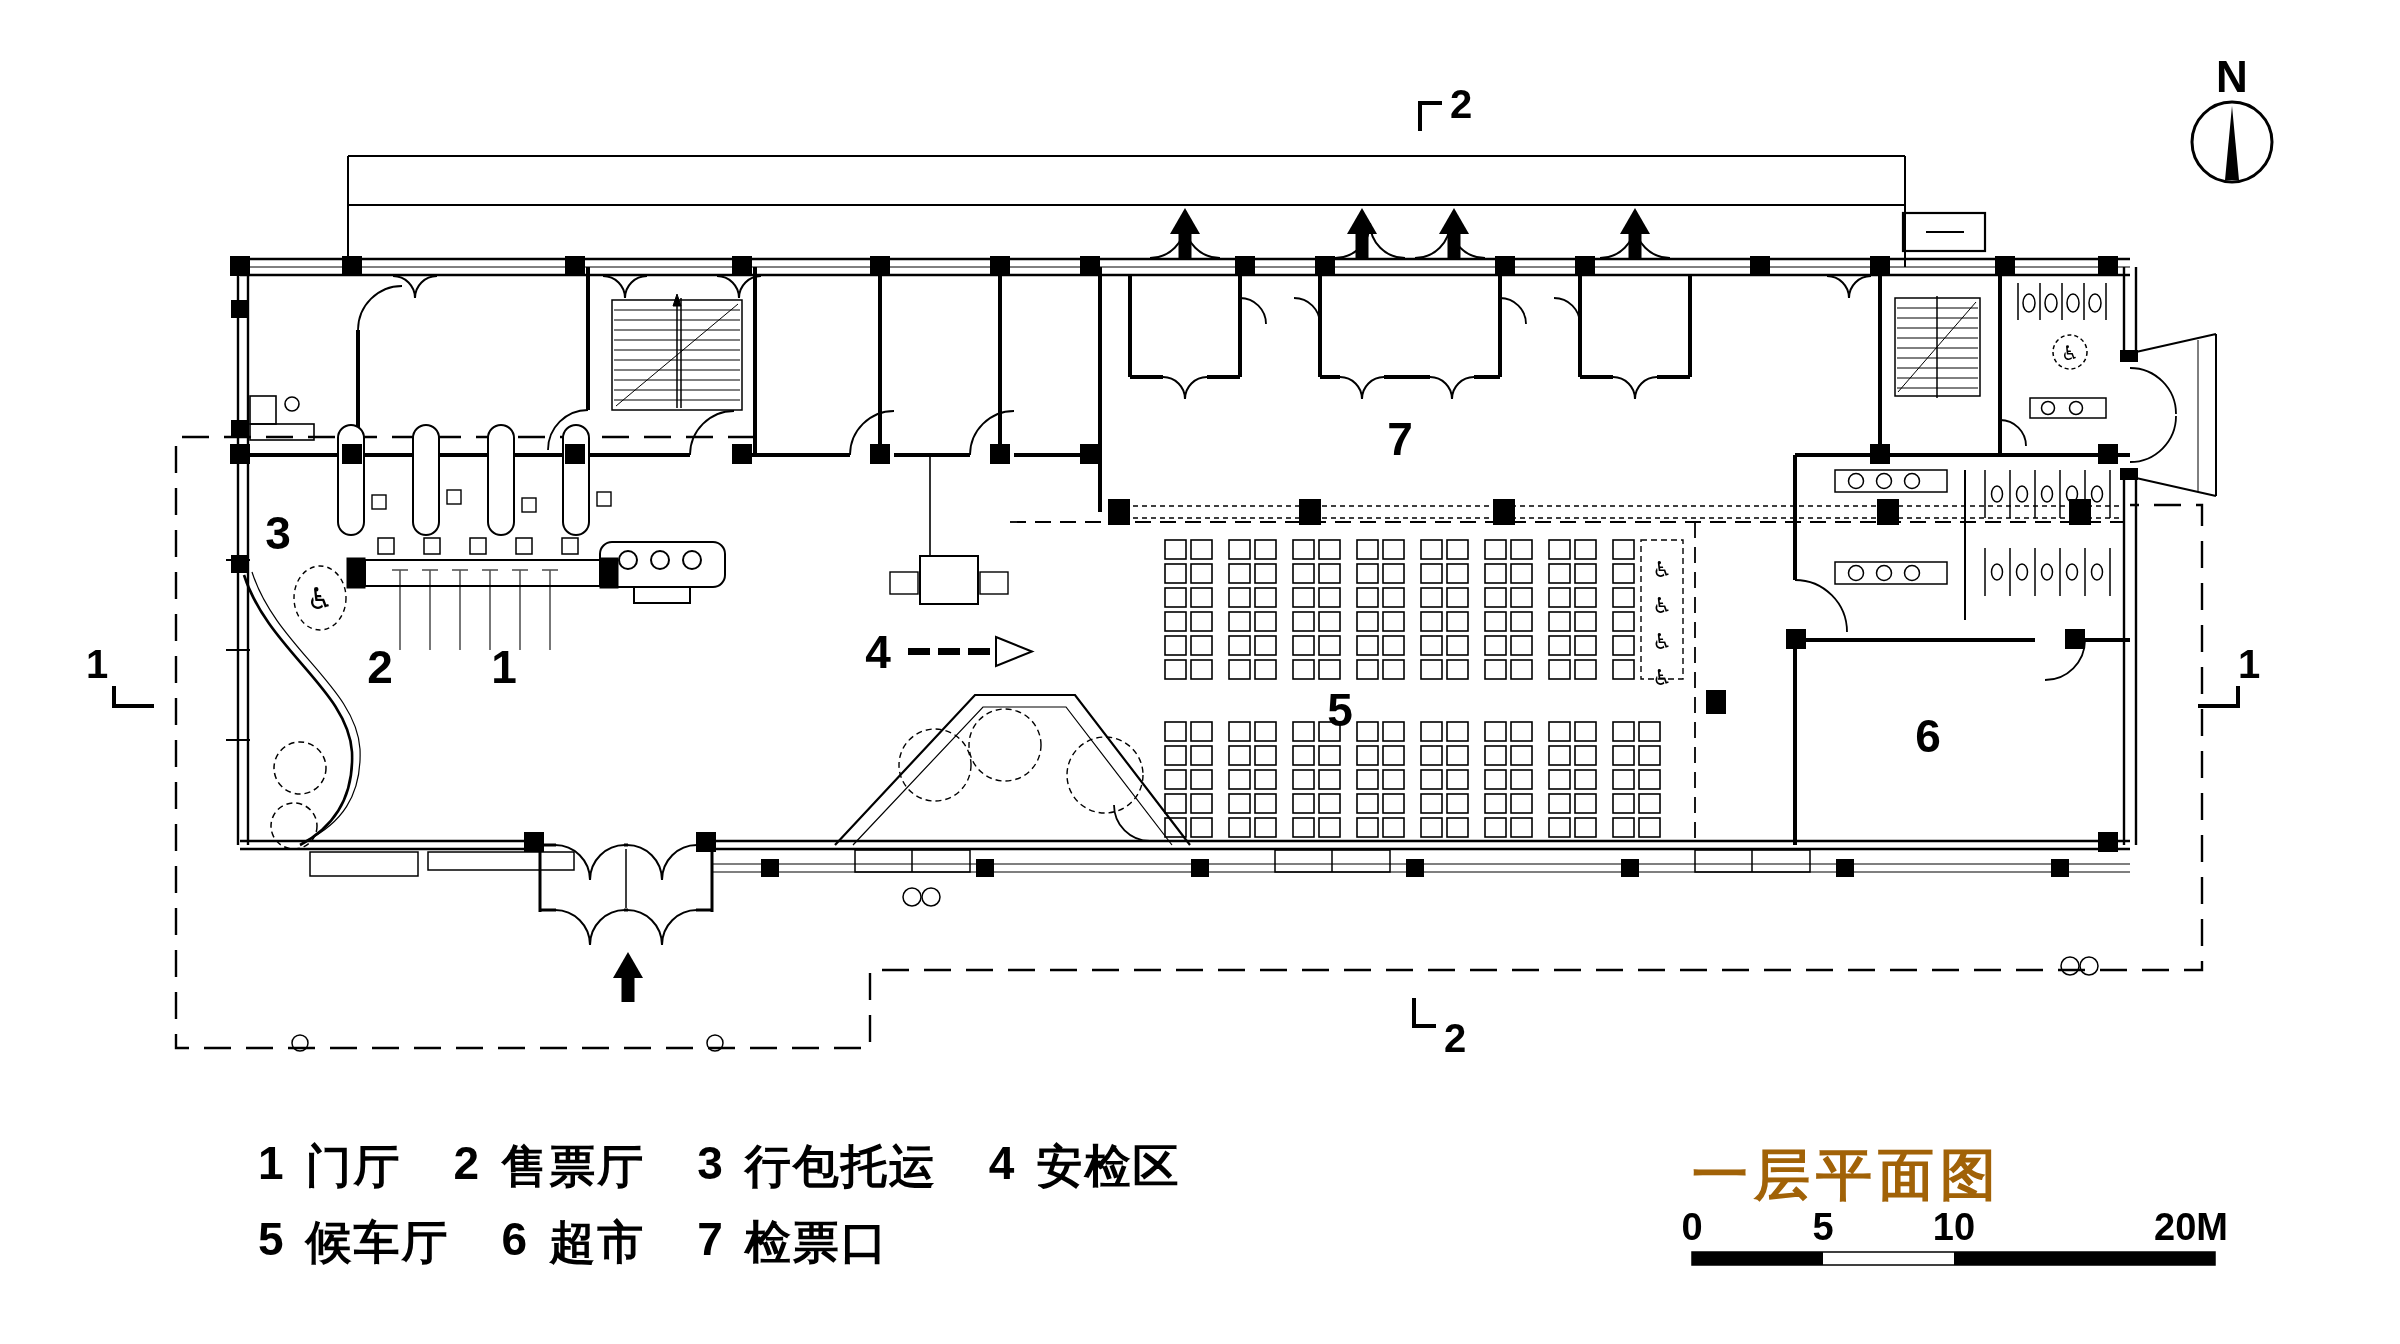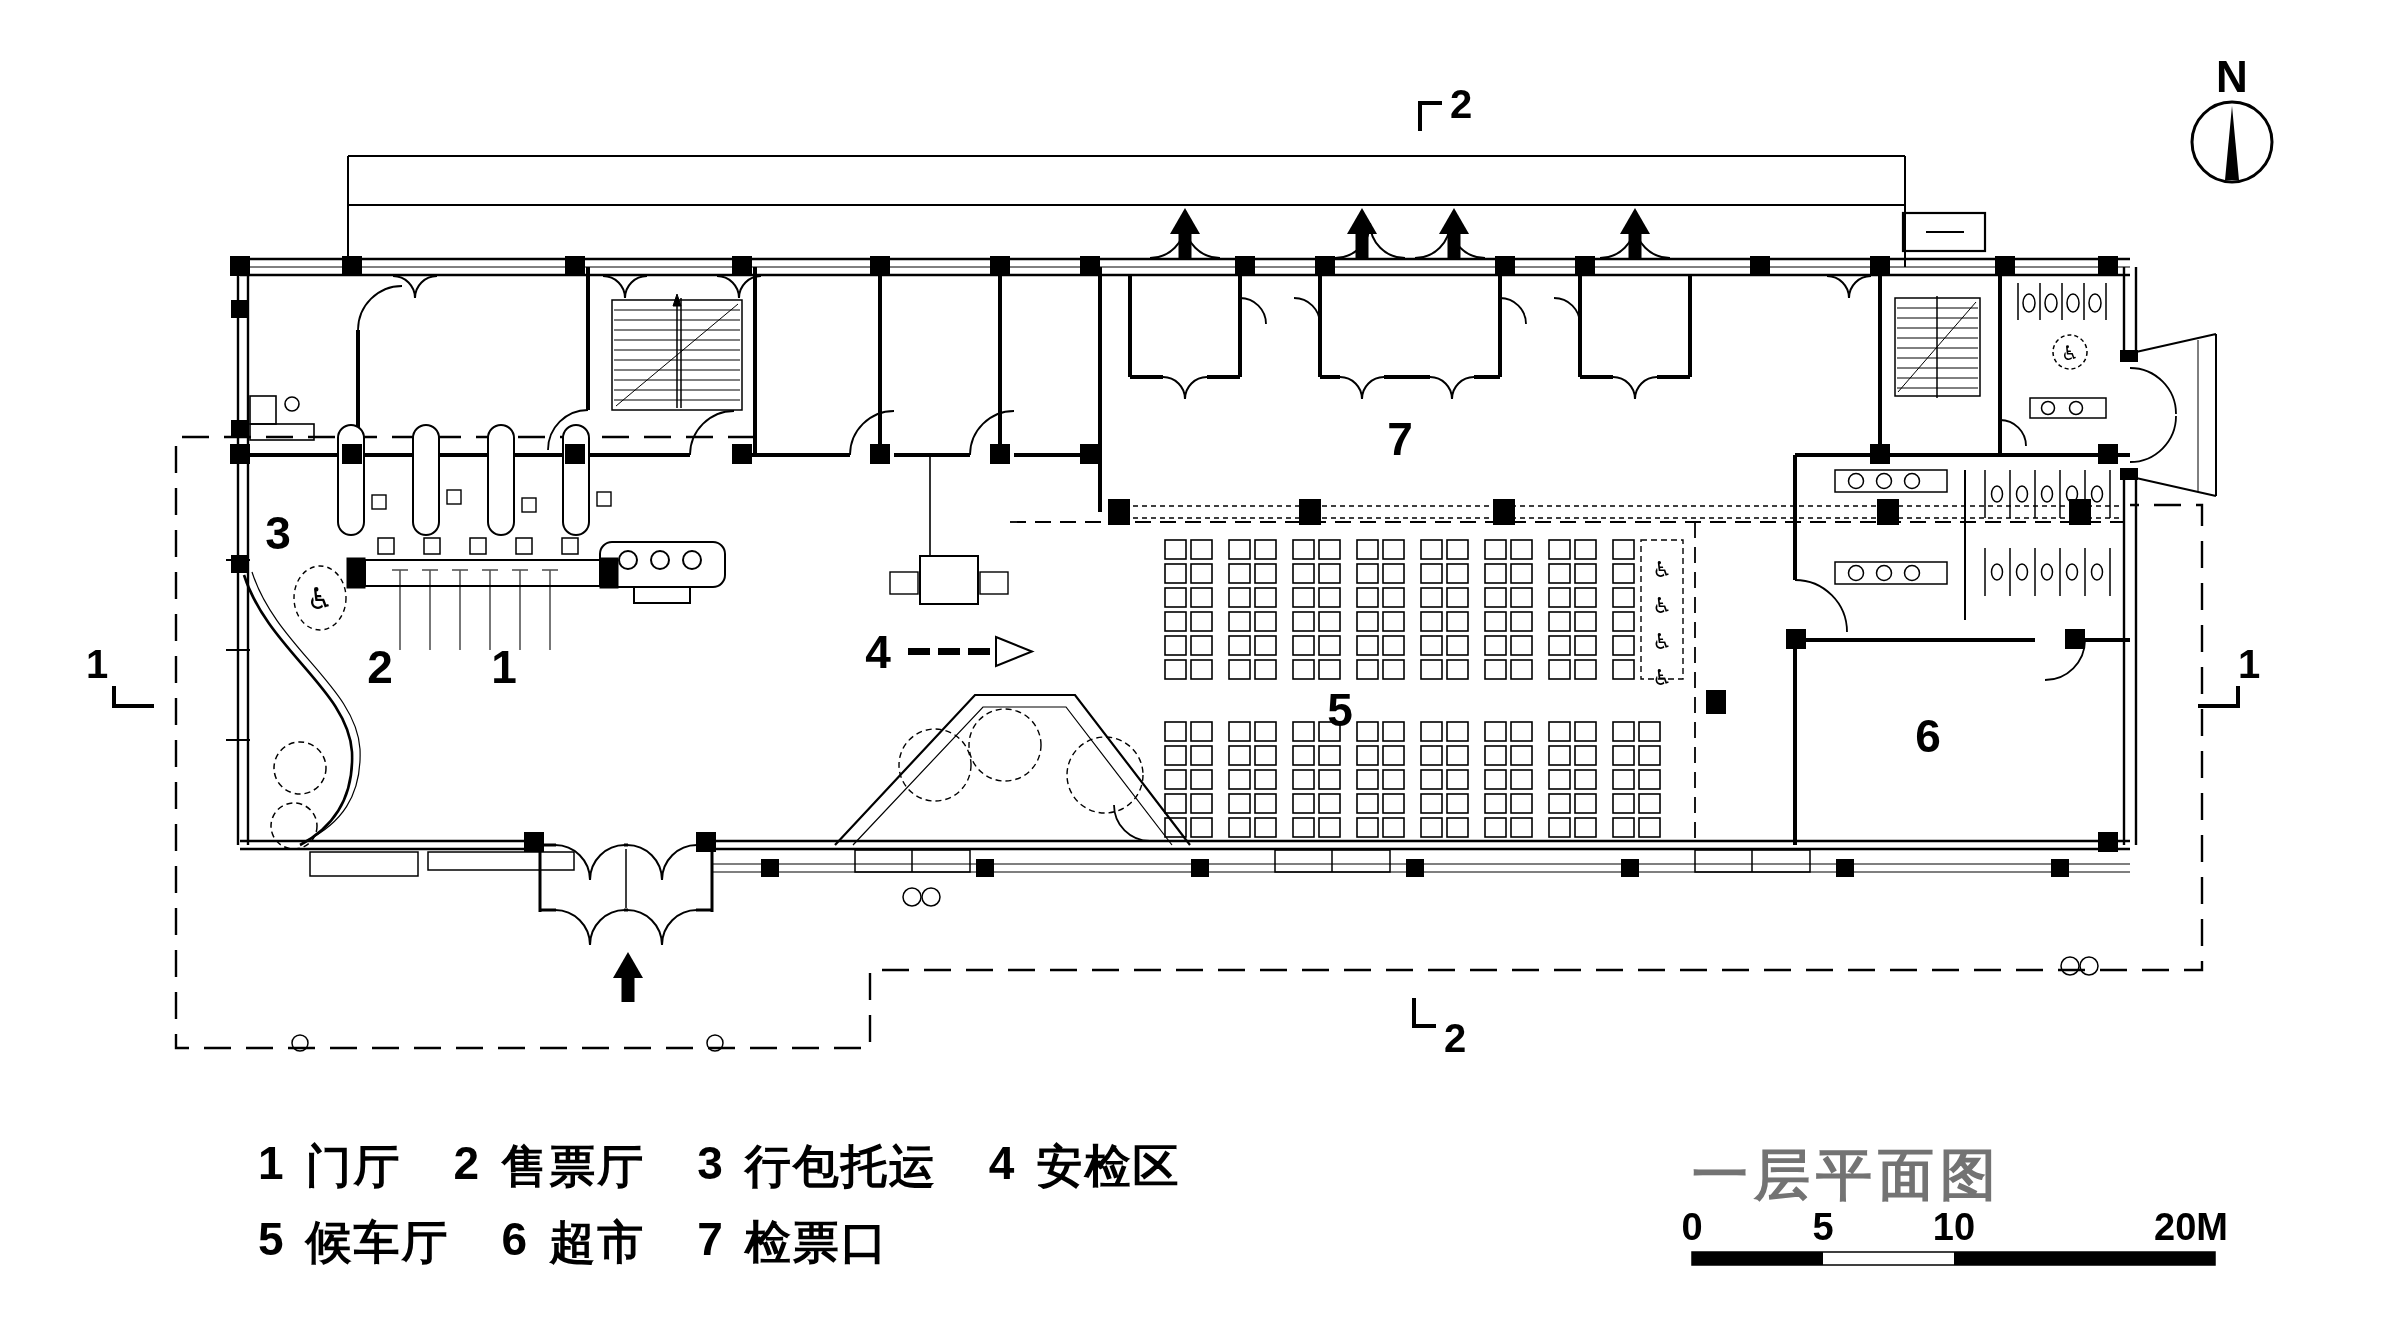--- a/index.html
+++ b/index.html
@@ -4,21 +4,21 @@
 <style>
   html,body{margin:0;padding:0;background:#fff;}
   #page{position:relative;width:2400px;height:1344px;background:#fff;overflow:hidden;
         font-family:"Liberation Sans","DejaVu Sans",sans-serif;}
   svg{position:absolute;left:0;top:0;}
   .legend{position:absolute;left:258px;top:1136px;color:#000;}
   .legend-row{display:flex;align-items:baseline;gap:52px;font-size:46px;font-weight:bold;
               height:72px;letter-spacing:2px;}
   .legend-row+.legend-row{margin-top:4px;}
   .li{display:inline-flex;gap:20px;}
-  .titleblock{position:absolute;left:1692px;top:1138px;color:#737373;}
+  .titleblock{position:absolute;left:1692px;top:1138px;color:#a16207;}
   .title{font-size:56px;font-weight:bold;letter-spacing:6px;}
   text{font-family:"Liberation Sans","DejaVu Sans",sans-serif;}
 </style>
 </head>
 <body>
 
 <div id="page">
 <svg id="plansvg" width="2400" height="1344" viewBox="0 0 2400 1344">
   <defs>
     <g id="c6">

